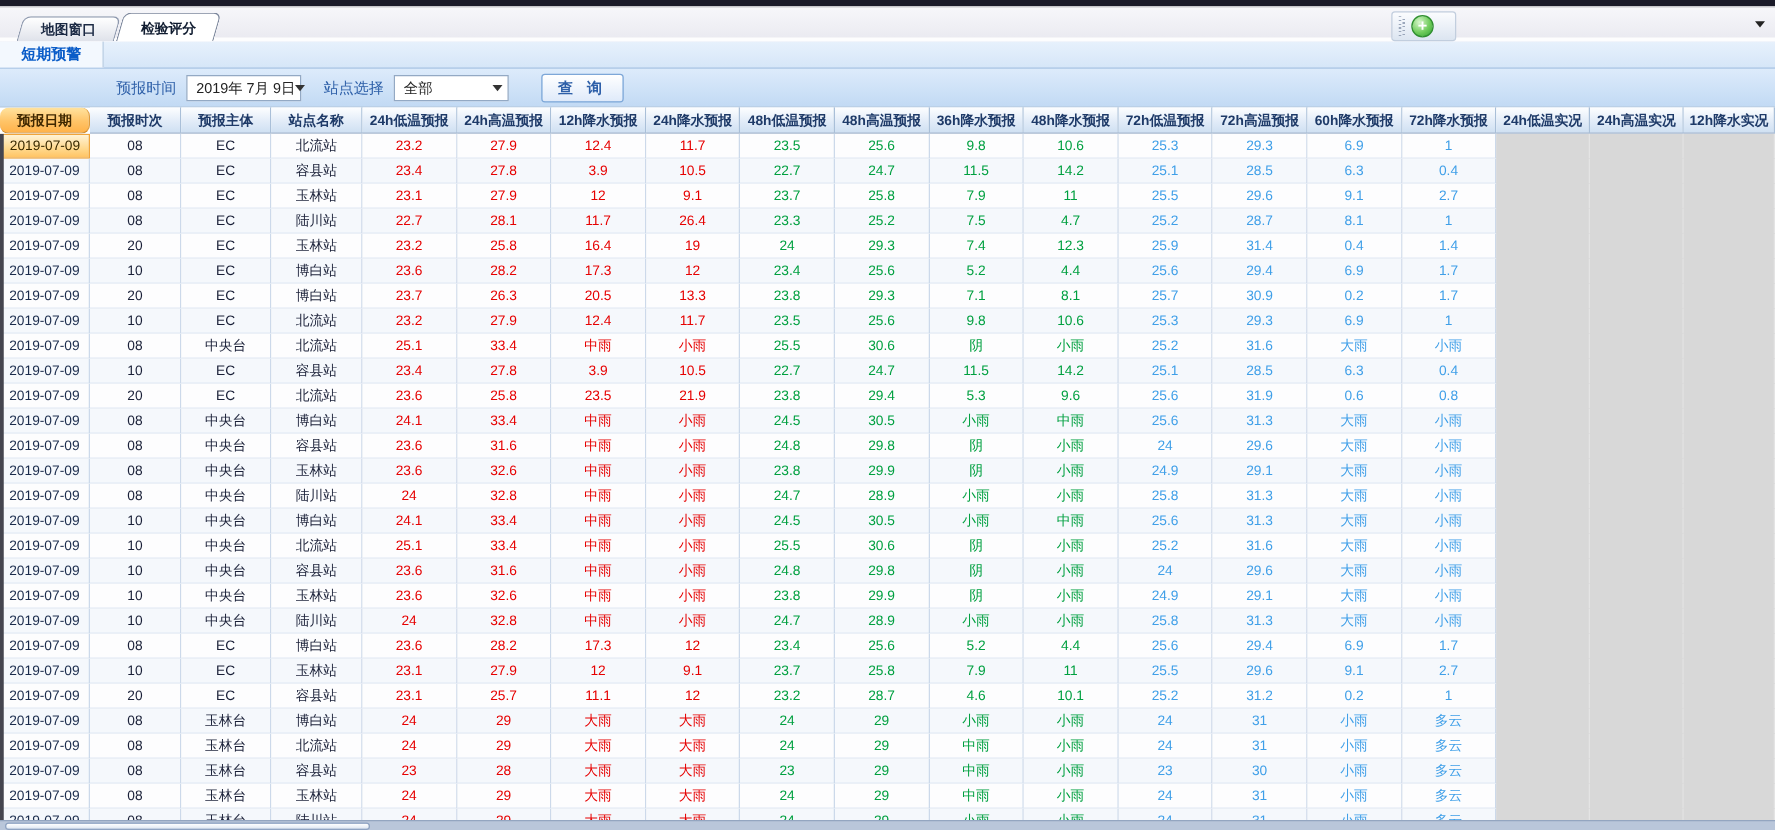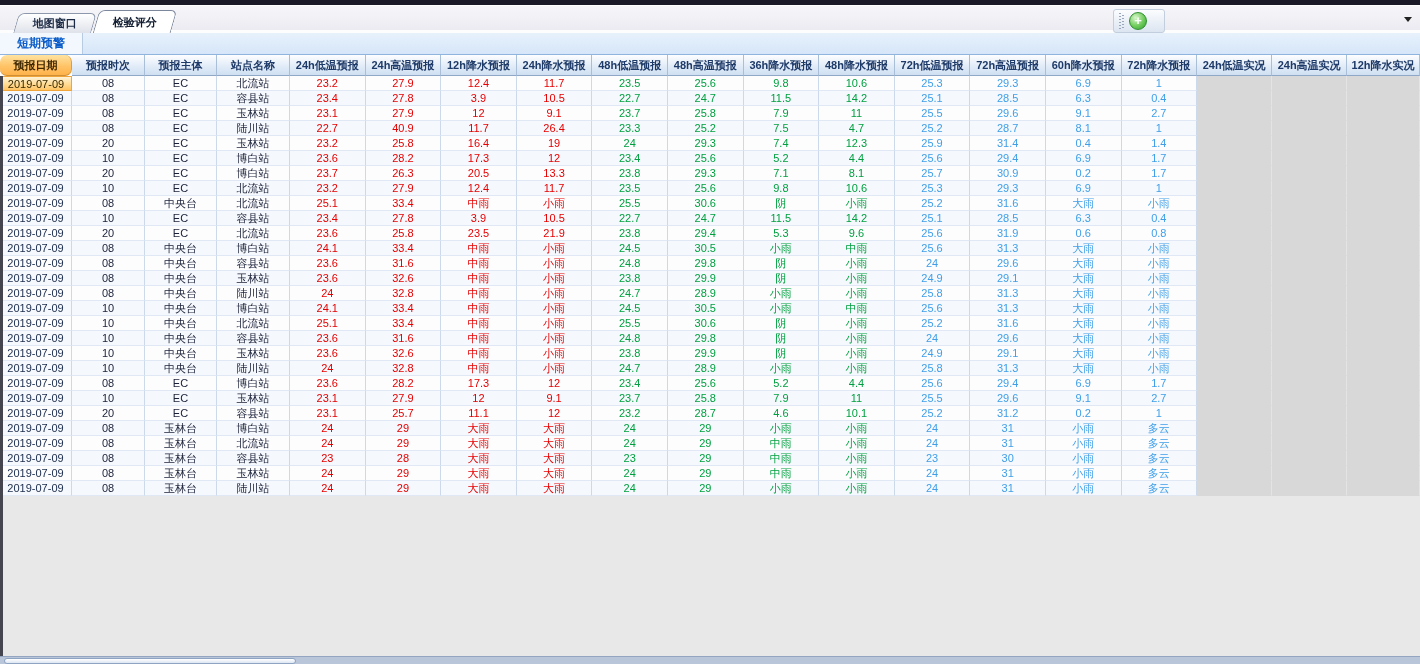--- a/index.html
+++ b/index.html
@@ -64,21 +64,21 @@
       grid-template-columns:72px 73px 72px 73px repeat(12,75.6px) 75px 75px minmax(0,1fr); }
   .thead { height:21px; flex:0 0 auto; }
   .hc { background:linear-gradient(#fdfeff,#e2ecf8 55%,#cfe0f2); border-right:1px solid #a9bfd8;
         border-bottom:1px solid #8fa8c8; font-size:11px; color:#1e3a68; font-weight:bold;
         display:flex; align-items:center; justify-content:center; white-space:nowrap; overflow:hidden; cursor:pointer; }
   .hc.orange { background:linear-gradient(#ffe3a0,#ffc468 55%,#ffb24a); border-right:1px solid #dd9c3f;
                border-bottom:1px solid #d08f34; color:#402800;border-radius:7px; }
 
   .tbody { flex:1 1 auto; position:relative; overflow:hidden; background:#e8e8e8; }
   .tbody::before { content:""; position:absolute; left:0; top:0; bottom:0; width:3px; background:#45454f; z-index:5; }
-  .trow { height:15px; }
+  .trow { height:20px; }
   .trow:nth-child(odd)  .cell { background:#fdfdfe; }
   .trow:nth-child(even) .cell { background:#f5f8fc; }
   .cell { border-right:1px solid #ccd9ea; border-bottom:1px solid #dfe8f4; font-size:11px;
           display:flex; align-items:center; justify-content:center; white-space:nowrap;
           overflow:hidden; color:#1a2038; cursor:default; }
   .cell.c-date { color:#1a2b4c; }
   .cell.c-red   { color:#e60000; }
   .cell.c-green { color:#00a040; }
   .cell.c-blue  { color:#3f9fe8; }
   .trow .cell.c-gray { background:#d8d8d8; border-right:1px solid #e4e4e4; border-bottom:1px solid #d8d8d8; color:#888; }
@@ -109,20 +109,35 @@
       <div class="grip"></div>
       <div class="plusbtn">+</div>
     </div>
     <div class="tablist-arrow"></div>
   </div>
 
   <div class="subtabbar">
     <div class="subtab">短期预警</div>
   </div>
 
+  <div class="filterbar">
+    <span class="flabel">预报时间</span>
+    <div class="combo date">
+      <span class="val">2019年 7月 9日</span>
+      <span class="caret"></span>
+    </div>
+    <div class="gap18"></div>
+    <span class="flabel">站点选择</span>
+    <div class="combo station">
+      <span class="val">全部</span>
+      <span class="caret"></span>
+    </div>
+    <div class="gap26"></div>
+    <button class="querybtn">查 询</button>
+  </div>
 
   <div class="thead" id="thead">
       <div class="hc orange">预报日期</div>
       <div class="hc">预报时次</div>
       <div class="hc">预报主体</div>
       <div class="hc">站点名称</div>
       <div class="hc">24h低温预报</div>
       <div class="hc">24h高温预报</div>
       <div class="hc">12h降水预报</div>
       <div class="hc">24h降水预报</div>
@@ -202,21 +217,21 @@
         <div class="cell c-gray"></div>
         <div class="cell c-gray"></div>
         <div class="cell c-gray"></div>
       </div>
       <div class="trow">
         <div class="cell c-date">2019-07-09</div>
         <div class="cell">08</div>
         <div class="cell">EC</div>
         <div class="cell">陆川站</div>
         <div class="cell c-red">22.7</div>
-        <div class="cell c-red">40.9</div>
+        <div class="cell c-red">28.1</div>
         <div class="cell c-red">11.7</div>
         <div class="cell c-red">26.4</div>
         <div class="cell c-green">23.3</div>
         <div class="cell c-green">25.2</div>
         <div class="cell c-green">7.5</div>
         <div class="cell c-green">4.7</div>
         <div class="cell c-blue">25.2</div>
         <div class="cell c-blue">28.7</div>
         <div class="cell c-blue">8.1</div>
         <div class="cell c-blue">1</div>

